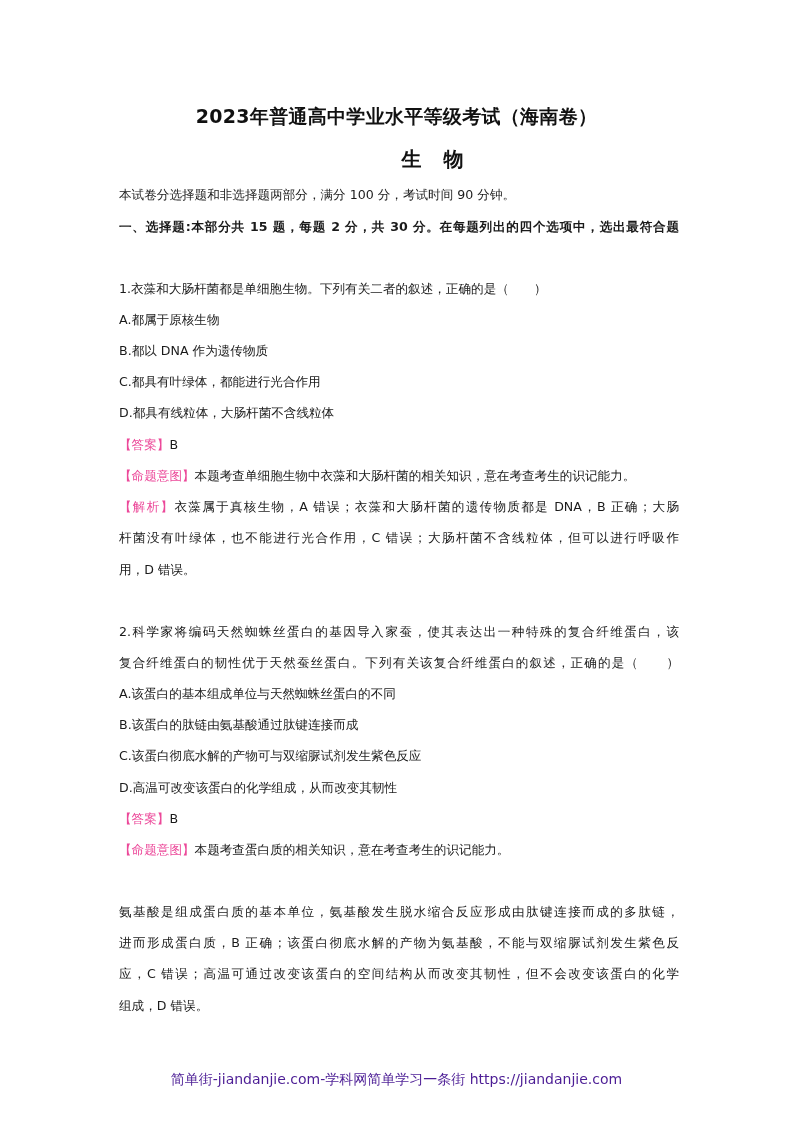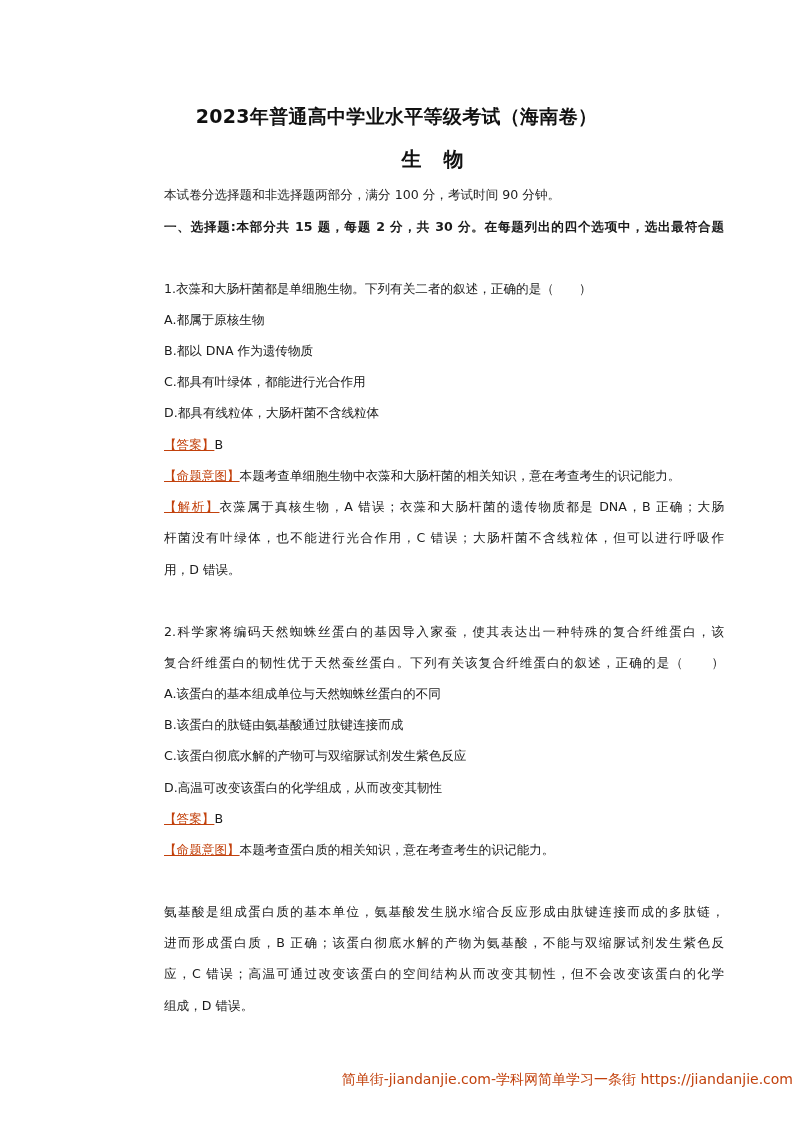--- a/index.html
+++ b/index.html
@@ -3,25 +3,25 @@
 <meta charset="utf-8">
 <style>
   html, body { margin: 0; padding: 0; background: #ffffff; }
   body { width: 793px; height: 1122px; position: relative; overflow: hidden;
          font-family: "DejaVu Sans", "Liberation Sans", sans-serif; color: #1a1a1a; }
   .page { position: absolute; left: 0; top: 0; width: 793px; height: 1122px; }
   .title { position: absolute; left: 0; width: 793px; text-align: center; font-weight: bold; color: #111; }
   .t1 { top: 104px; font-size: 19px; letter-spacing: 0.3px; }
   .t2 { top: 146px; font-size: 20px; letter-spacing: 0; padding-left: 36px; }
   .t2 span.gap { display: inline-block; width: 22px; }
-  .line { position: absolute; left: 119px; width: 560px; font-size: 12.6px; line-height: 16px; white-space: nowrap; margin-left: 45px; }
+  .line { position: absolute; left: 119px; width: 560px; font-size: 12.6px; line-height: 16px; white-space: nowrap; }
   .bold { font-weight: bold; }
   .justify { text-align: justify; text-align-last: justify; }
-  .red { color: #c2410c; text-decoration: underline; }
-  .footer { position: absolute; left: 0; width: 793px; top: 1071px; text-align: right; font-size: 14px; color: #c2410c; }
+  .red { color: #ec4899; }
+  .footer { position: absolute; left: 0; width: 793px; top: 1071px; text-align: center; font-size: 14px; color: #4c1d95; }
 </style>
 </head>
 <body>
 
 <div class="page">
 
   <div class="title t1">2023年普通高中学业水平等级考试（海南卷）</div>
   <div class="title t2">
     <span>生</span><span class="gap"></span><span>物</span>
   </div>

